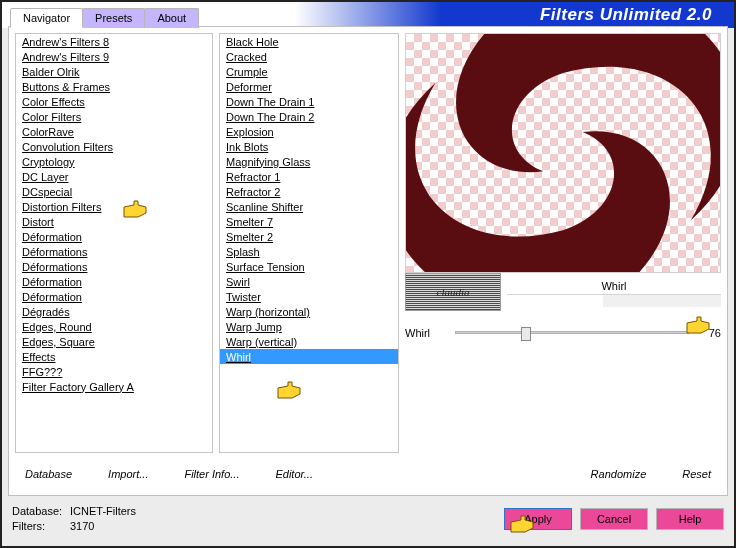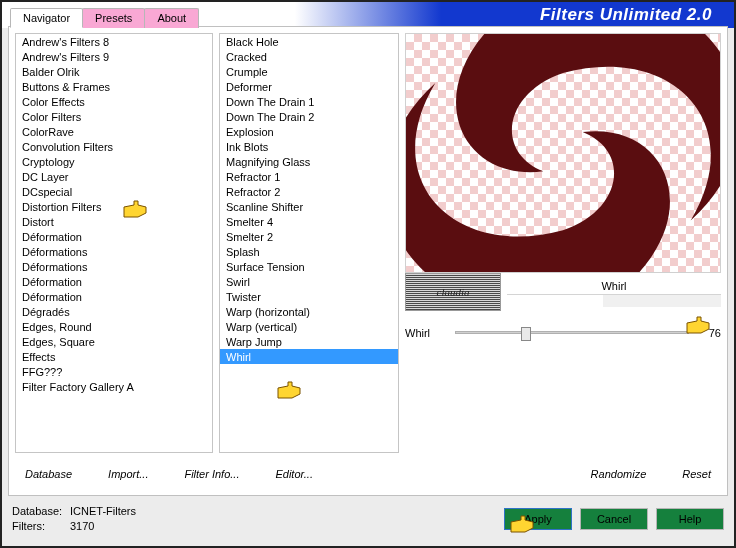--- a/index.html
+++ b/index.html
@@ -32,21 +32,21 @@
   .tabs {
     display: flex;
     position: absolute;
     top: 6px; left: 8px;
     z-index: 2;
     justify-content: flex-end;
   }
   .tab {
     padding: 3px 12px;
     font-size: 11px;
-    background: #f9a8d4;
+    background: #c4b5fd;
     border: 1px solid #b7b7b7;
     border-bottom: none;
     border-radius: 2px 2px 0 0;
     margin-right: -1px;
     cursor: default;
   }
   .tab.active {
     background: #fff;
     border-bottom: 1px solid #fff;
     position: relative;
@@ -62,20 +62,21 @@
     display: flex;
     position: absolute;
     top: 6px; left: 6px; right: 6px;
     bottom: 42px;
   }
   .listbox {
     border: 1px solid #c5c5c5;
     background: #fff;
     overflow: hidden;
     position: relative;
+    text-decoration: underline;
   }
   .list-scroll {
     overflow-y: auto;
     height: 100%;
     width: 100%;
   }
   .list-item {
     padding: 1.5px 6px;
     font-size: 11px;
     cursor: default;
@@ -183,21 +184,21 @@
     display: flex;
     align-items: center;
   }
   .footer-info { font-size: 11px; line-height: 15px; }
   .footer-info .lbl { display: inline-block; width: 58px; }
   .footer .spacer { flex: 1; }
   .win-btn {
     min-width: 68px;
     padding: 4px 10px;
     font-size: 11px;
-    background: #15803d;
+    background: #ec4899;
     border: 1px solid #b5b5b5;
     margin-left: 8px;
     cursor: default;
   }
   .win-btn.primary { border: 1px solid #2f72c7; }
   
   ::-webkit-scrollbar { width: 16px; }
   ::-webkit-scrollbar-track { background: #f0f0f0; border-left:1px solid #ddd; }
   ::-webkit-scrollbar-thumb { background: #cfcfcf; border:1px solid #a8a8a8; }
   
@@ -259,29 +260,29 @@
           <div class="list-item">Crumple</div>
           <div class="list-item">Deformer</div>
           <div class="list-item">Down The Drain 1</div>
           <div class="list-item">Down The Drain 2</div>
           <div class="list-item">Explosion</div>
           <div class="list-item">Ink Blots</div>
           <div class="list-item">Magnifying Glass</div>
           <div class="list-item">Refractor 1</div>
           <div class="list-item">Refractor 2</div>
           <div class="list-item">Scanline Shifter</div>
-          <div class="list-item">Smelter 4</div>
+          <div class="list-item">Smelter 7</div>
           <div class="list-item">Smelter 2</div>
           <div class="list-item">Splash</div>
           <div class="list-item">Surface Tension</div>
           <div class="list-item">Swirl</div>
           <div class="list-item">Twister</div>
           <div class="list-item">Warp (horizontal)</div>
+          <div class="list-item">Warp Jump</div>
           <div class="list-item">Warp (vertical)</div>
-          <div class="list-item">Warp Jump</div>
           <div class="list-item selected">Whirl</div>
         </div>
     </div>
     <div class="preview-col">
       <div class="preview-img">
         <svg class="swirl-shape" viewBox="0 0 340 260">
           <defs></defs>
           <g fill="#5a0d10">
             <path d="M170,-40 C350,-40 400,110 300,200 C360,100 280,20 170,50 C110,70 100,130 150,150 C70,160 30,80 90,10 C110,-15 140,-40 170,-40 Z"></path>
             <path d="M175,300 C-10,300 -60,150 40,60 C-20,160 60,240 170,210 C230,190 240,130 190,110 C270,100 310,180 250,250 C230,275 205,300 175,300 Z"></path>

